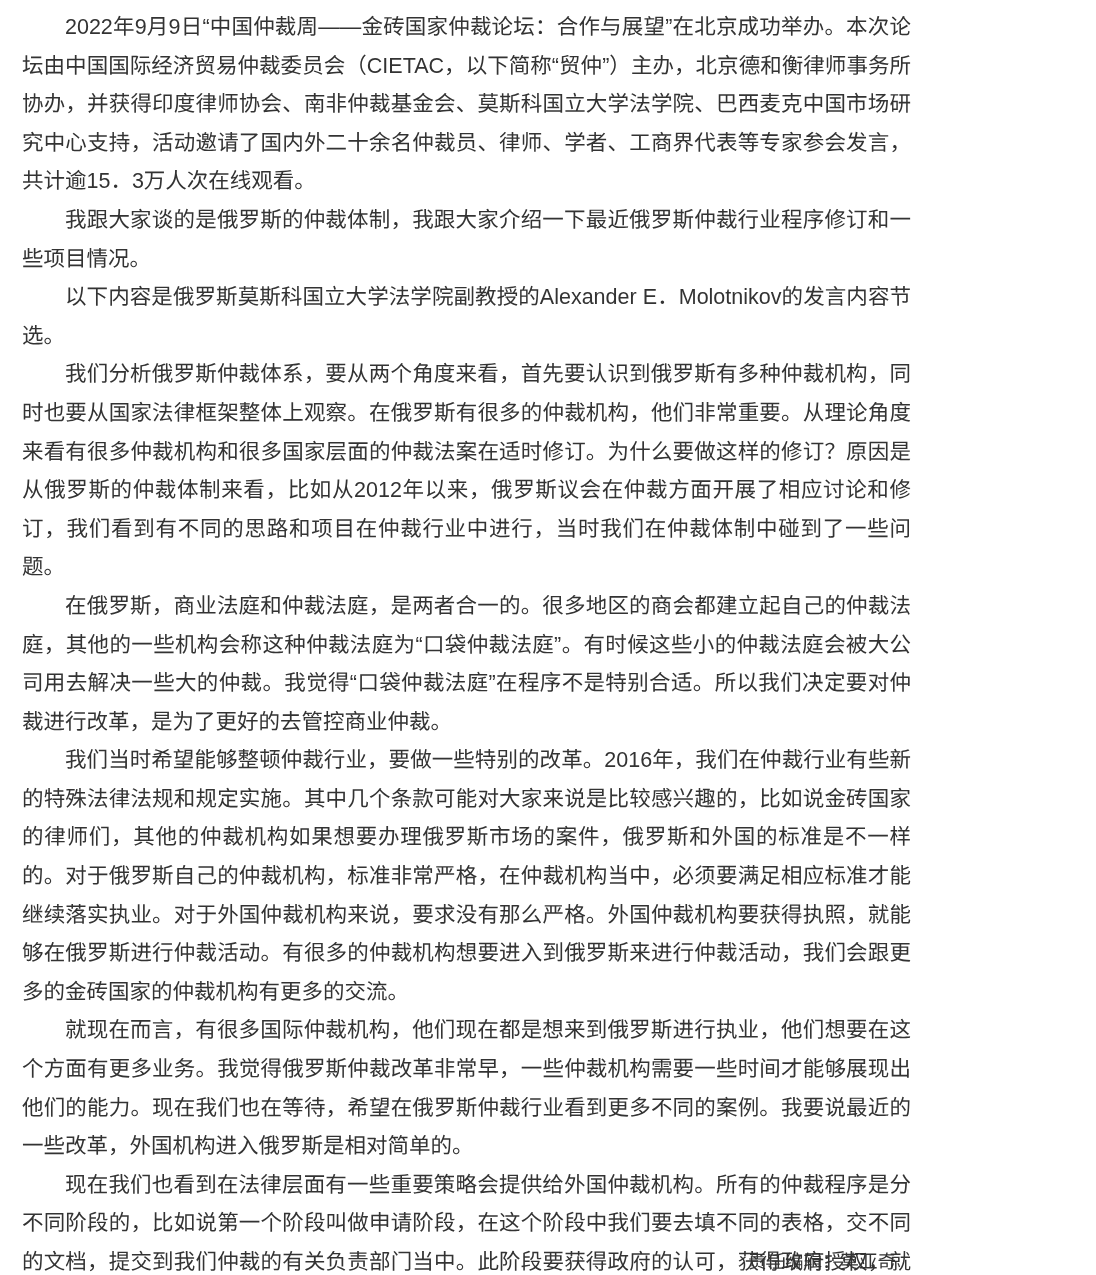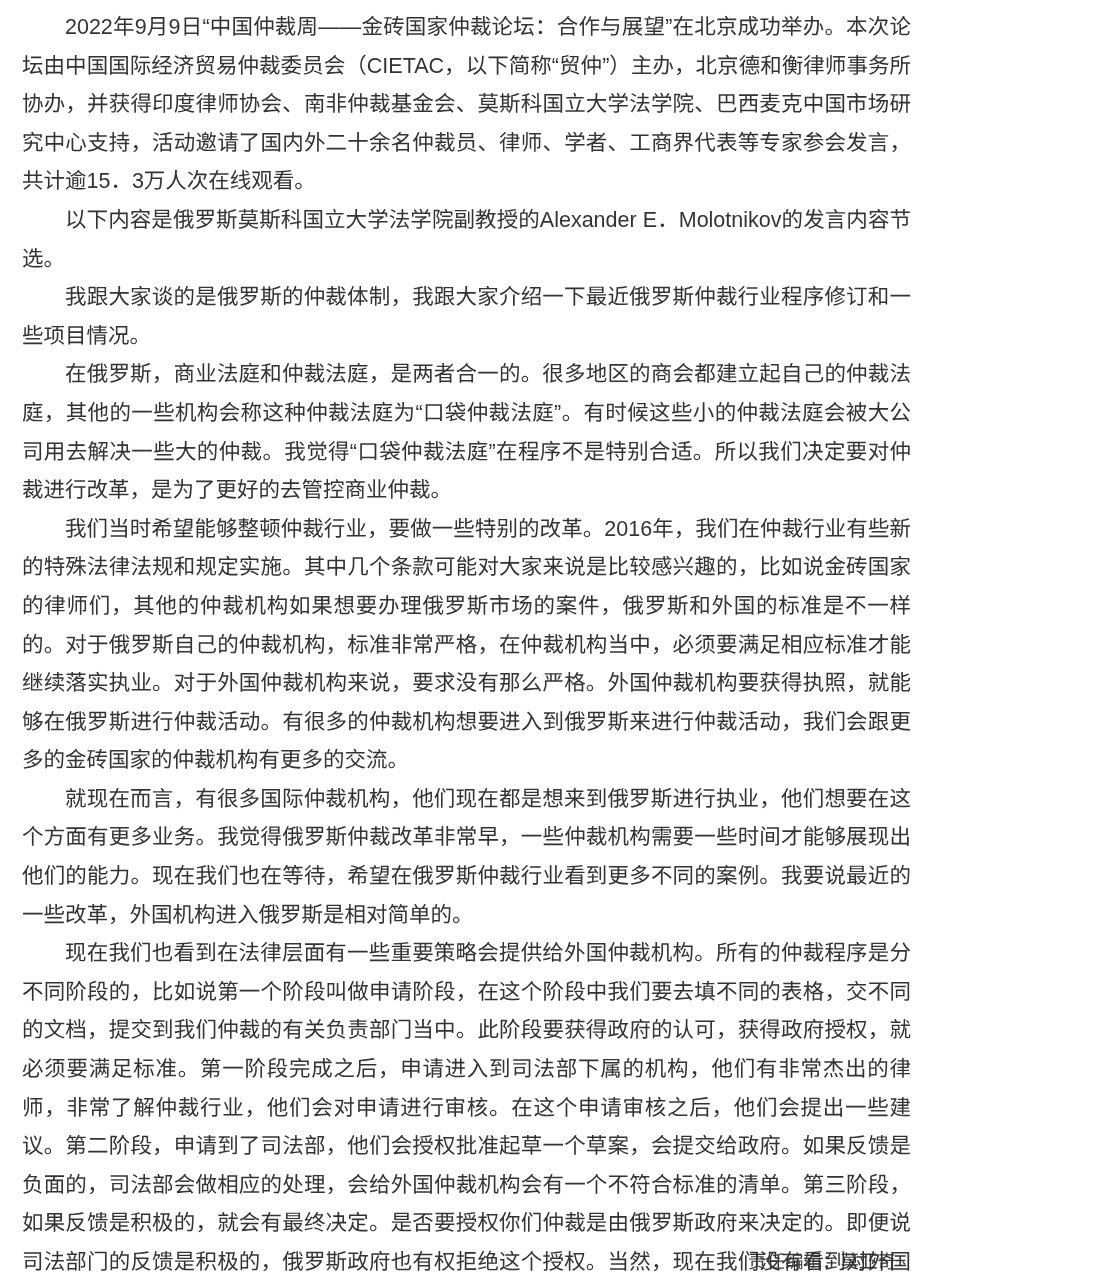--- a/index.html
+++ b/index.html
@@ -48,22 +48,23 @@
     white-space: nowrap;
   }
 </style>
 </head>
 <body>
 
 <div class="article">
 
   <div class="body-copy">
     <p>2022年9月9日“中国仲裁周——金砖国家仲裁论坛：合作与展望”在北京成功举办。本次论坛由中国国际经济贸易仲裁委员会（CIETAC，以下简称“贸仲”）主办，北京德和衡律师事务所协办，并获得印度律师协会、南非仲裁基金会、莫斯科国立大学法学院、巴西麦克中国市场研究中心支持，活动邀请了国内外二十余名仲裁员、律师、学者、工商界代表等专家参会发言，共计逾15．3万人次在线观看。</p>
+    <p>我跟大家谈的是俄罗斯的仲裁体制，我跟大家介绍一下最近俄罗斯仲裁行业程序修订和一些项目情况。</p>
     <p>以下内容是俄罗斯莫斯科国立大学法学院副教授的Alexander E．Molotnikov的发言内容节选。</p>
-    <p>我跟大家谈的是俄罗斯的仲裁体制，我跟大家介绍一下最近俄罗斯仲裁行业程序修订和一些项目情况。</p>
+    <p>我们分析俄罗斯仲裁体系，要从两个角度来看，首先要认识到俄罗斯有多种仲裁机构，同时也要从国家法律框架整体上观察。在俄罗斯有很多的仲裁机构，他们非常重要。从理论角度来看有很多仲裁机构和很多国家层面的仲裁法案在适时修订。为什么要做这样的修订？原因是从俄罗斯的仲裁体制来看，比如从2012年以来，俄罗斯议会在仲裁方面开展了相应讨论和修订，我们看到有不同的思路和项目在仲裁行业中进行，当时我们在仲裁体制中碰到了一些问题。</p>
     <p>在俄罗斯，商业法庭和仲裁法庭，是两者合一的。很多地区的商会都建立起自己的仲裁法庭，其他的一些机构会称这种仲裁法庭为“口袋仲裁法庭”。有时候这些小的仲裁法庭会被大公司用去解决一些大的仲裁。我觉得“口袋仲裁法庭”在程序不是特别合适。所以我们决定要对仲裁进行改革，是为了更好的去管控商业仲裁。</p>
     <p>我们当时希望能够整顿仲裁行业，要做一些特别的改革。2016年，我们在仲裁行业有些新的特殊法律法规和规定实施。其中几个条款可能对大家来说是比较感兴趣的，比如说金砖国家的律师们，其他的仲裁机构如果想要办理俄罗斯市场的案件，俄罗斯和外国的标准是不一样的。对于俄罗斯自己的仲裁机构，标准非常严格，在仲裁机构当中，必须要满足相应标准才能继续落实执业。对于外国仲裁机构来说，要求没有那么严格。外国仲裁机构要获得执照，就能够在俄罗斯进行仲裁活动。有很多的仲裁机构想要进入到俄罗斯来进行仲裁活动，我们会跟更多的金砖国家的仲裁机构有更多的交流。</p>
     <p>就现在而言，有很多国际仲裁机构，他们现在都是想来到俄罗斯进行执业，他们想要在这个方面有更多业务。我觉得俄罗斯仲裁改革非常早，一些仲裁机构需要一些时间才能够展现出他们的能力。现在我们也在等待，希望在俄罗斯仲裁行业看到更多不同的案例。我要说最近的一些改革，外国机构进入俄罗斯是相对简单的。</p>
     <p>现在我们也看到在法律层面有一些重要策略会提供给外国仲裁机构。所有的仲裁程序是分不同阶段的，比如说第一个阶段叫做申请阶段，在这个阶段中我们要去填不同的表格，交不同的文档，提交到我们仲裁的有关负责部门当中。此阶段要获得政府的认可，获得政府授权，就必须要满足标准。第一阶段完成之后，申请进入到司法部下属的机构，他们有非常杰出的律师，非常了解仲裁行业，他们会对申请进行审核。在这个申请审核之后，他们会提出一些建议。第二阶段，申请到了司法部，他们会授权批准起草一个草案，会提交给政府。如果反馈是负面的，司法部会做相应的处理，会给外国仲裁机构会有一个不符合标准的清单。第三阶段，如果反馈是积极的，就会有最终决定。是否要授权你们仲裁是由俄罗斯政府来决定的。即便说司法部门的反馈是积极的，俄罗斯政府也有权拒绝这个授权。当然，现在我们没有看到对外国的仲裁机构拒绝的情况。</p>
     <p>现在我们也看到不同的企业都在俄罗斯的仲裁行业得到了发展，我们希望金砖国家仲裁行业的朋友或者仲裁机构早日来到俄罗斯，跟我们进行更多合作。</p>
   </div>
 
   <div class="editor-credit">责任编辑：莫亚奇</div>
 
 </div>

